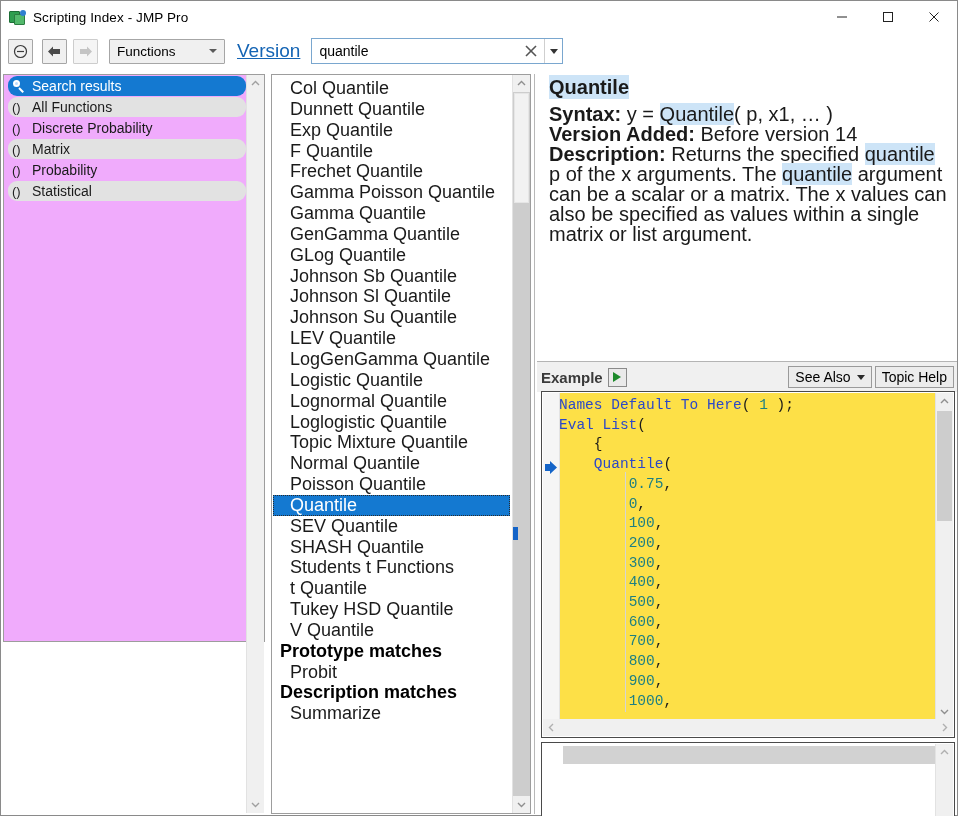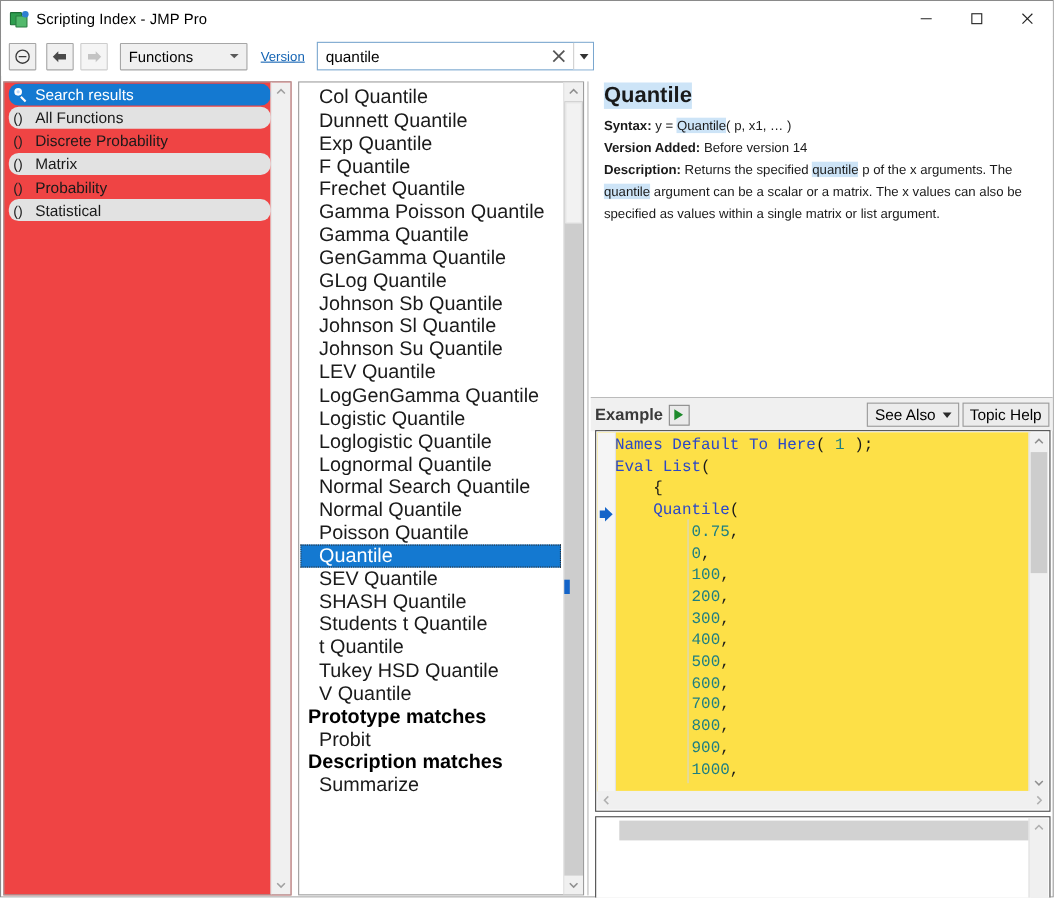--- a/index.html
+++ b/index.html
@@ -50,40 +50,40 @@
   .tb-btn.gap{margin-left:9px;}
   .tb-btn.disabled{border-color:#cdcdcd;background:#f5f5f5;}
   .combo{
     margin-left:11px;width:116px;height:25px;border:1px solid #a6a6a6;
     background:#f0f0f0;box-sizing:border-box;display:flex;align-items:center;
     padding-left:7px;position:relative;border-radius:1px;font-size:13.5px;
   }
   .combo .cv{flex:1;}
   .combo .carr{position:absolute;right:7px;top:9px;width:0;height:0;
     border-left:4px solid transparent;border-right:4px solid transparent;border-top:4px solid #5a5a5a;}
-  .verlink{margin-left:12px;color:#1464b4;text-decoration:underline;font-size:12px;cursor:pointer;}
+  .verlink{margin-left:12px;color:#1464b4;text-decoration:underline;font-size:19px;cursor:pointer;}
   .searchbox{
     margin-left:11px;width:252px;height:26px;border:1px solid #7aa7cf;
     background:#fff;box-sizing:border-box;display:flex;align-items:center;position:relative;
   }
   .searchbox input{
     border:0;outline:0;background:transparent;flex:1;height:22px;
     font-family:"Liberation Sans",sans-serif;font-size:14px;padding-left:7px;color:#000;
   }
   .clr{width:26px;height:24px;display:flex;align-items:center;justify-content:center;}
   .sdd{width:17px;height:24px;border-left:1px solid #cfcfcf;display:flex;align-items:center;justify-content:center;background:#fff;}
   .sdd .carr{width:0;height:0;border-left:4px solid transparent;border-right:4px solid transparent;border-top:5px solid #333;}
 
   
   .body{position:absolute;left:0;top:68px;width:956px;height:746px;}
 
   .panel{position:absolute;box-sizing:border-box;}
 
   
-  .catpanel{left:2px;top:5px;width:262px;height:740px;border:1px solid #9d9d9d;background:#ef4444;}
+  .catpanel{left:2px;top:5px;width:262px;height:568px;border:1px solid #9d9d9d;background:#f0abfc;}
   .catlist{position:absolute;left:1px;top:1px;width:244px;height:736px;overflow:hidden;}
   .catrow{
     height:20px;display:flex;align-items:center;padding-left:4px;
     font-size:14px;color:#1a1a1a;border-radius:9px;margin:0 3px 1px 3px;
     box-sizing:border-box;
   }
   .catrow.alt{background:#e2e2e2;}
   .catrow.sel{background:#1479d1;color:#fff;}
   .cat-ic{width:20px;flex:none;font-size:13px;color:#222;text-align:left;}
   .catrow.sel .cat-ic{color:#fff;}
@@ -106,21 +106,21 @@
   .fnlist{position:absolute;left:1px;top:3px;width:237px;height:734px;overflow:hidden;}
   .fnrow{height:20.85px;line-height:20.85px;padding-left:17px;font-size:18px;color:#1a1a1a;white-space:nowrap;box-sizing:border-box;}
   .fnrow.hdr{font-weight:bold;padding-left:7px;color:#000;}
   .fnrow.sel{background:#1479d1;color:#fff;outline:1px dotted #2a2a2a;outline-offset:-1px;}
 
   
   .rightwrap{position:absolute;left:536px;top:0px;width:420px;height:746px;}
   .descpanel{position:absolute;left:0;top:0;width:420px;height:292px;background:#fff;border-bottom:1px solid #b4b4b4;overflow:hidden;}
   .desc-inner{padding:6px 10px 0 12px;}
   .desc-title{font-size:20px;font-weight:bold;color:#1a1a1a;display:inline-block;background:#cde4f7;line-height:1.22;}
-  .desc-body{font-size:12px;line-height:20px;color:#1a1a1a;margin-top:5px;}
+  .desc-body{font-size:20px;line-height:20px;color:#1a1a1a;margin-top:5px;}
   .desc-body b{font-weight:bold;}
   .hl{background:#cde4f7;}
 
   
   .exbar{position:absolute;left:0;top:293px;width:420px;height:30px;background:#f0f0f0;display:flex;align-items:center;}
   .exlabel{font-weight:bold;font-size:15px;color:#3a3a3a;margin-left:4px;}
   .runbtn{margin-left:5px;width:19px;height:19px;border:1px solid #8a8a8a;background:#eaeaea;display:flex;align-items:center;justify-content:center;box-sizing:border-box;}
   .runbtn .tri{width:0;height:0;border-top:5px solid transparent;border-bottom:5px solid transparent;border-left:8px solid #1d8a2b;}
   .exright{margin-left:auto;display:flex;align-items:center;margin-right:3px;}
   .gbtn{height:22px;border:1px solid #9a9a9a;background:#ececec;display:flex;align-items:center;padding:0 6px;font-size:14px;color:#000;box-sizing:border-box;margin-left:3px;}
@@ -268,29 +268,29 @@
           <div class="fnrow">Gamma Poisson Quantile</div>
           <div class="fnrow">Gamma Quantile</div>
           <div class="fnrow">GenGamma Quantile</div>
           <div class="fnrow">GLog Quantile</div>
           <div class="fnrow">Johnson Sb Quantile</div>
           <div class="fnrow">Johnson Sl Quantile</div>
           <div class="fnrow">Johnson Su Quantile</div>
           <div class="fnrow">LEV Quantile</div>
           <div class="fnrow">LogGenGamma Quantile</div>
           <div class="fnrow">Logistic Quantile</div>
+          <div class="fnrow">Lognormal Quantile</div>
           <div class="fnrow">Loglogistic Quantile</div>
-          <div class="fnrow">Lognormal Quantile</div>
-          <div class="fnrow">Normal Search Quantile</div>
+          <div class="fnrow">Topic Mixture Quantile</div>
           <div class="fnrow">Normal Quantile</div>
           <div class="fnrow">Poisson Quantile</div>
           <div class="fnrow sel">Quantile</div>
           <div class="fnrow">SEV Quantile</div>
           <div class="fnrow">SHASH Quantile</div>
-          <div class="fnrow">Students t Quantile</div>
+          <div class="fnrow">Students t Functions</div>
           <div class="fnrow">t Quantile</div>
           <div class="fnrow">Tukey HSD Quantile</div>
           <div class="fnrow">V Quantile</div>
           <div class="fnrow hdr">Prototype matches</div>
           <div class="fnrow">Probit</div>
           <div class="fnrow hdr">Description matches</div>
           <div class="fnrow">Summarize</div>
         </div>
       <div class="vsb" style="right:0;top:0;height:738px;">
         <div class="ar">

